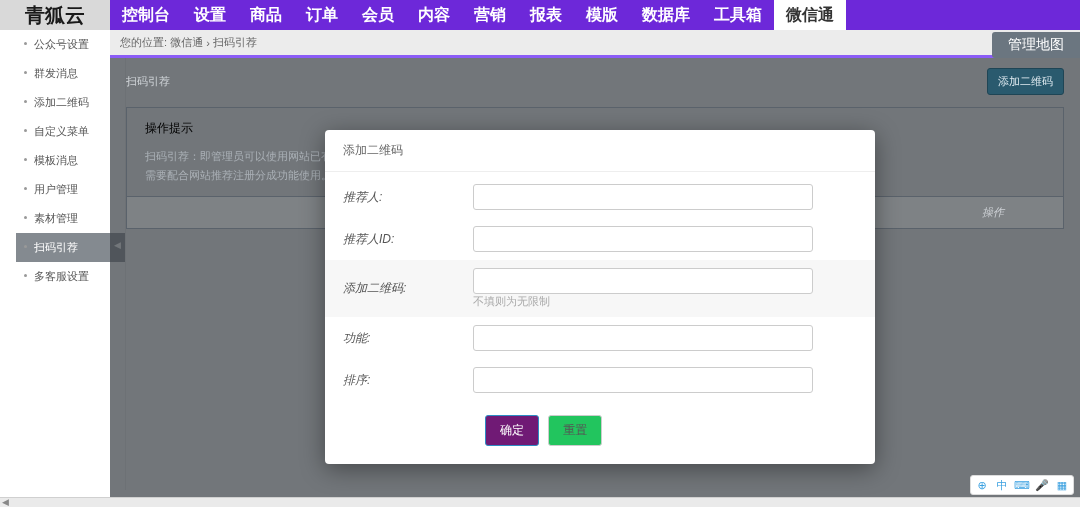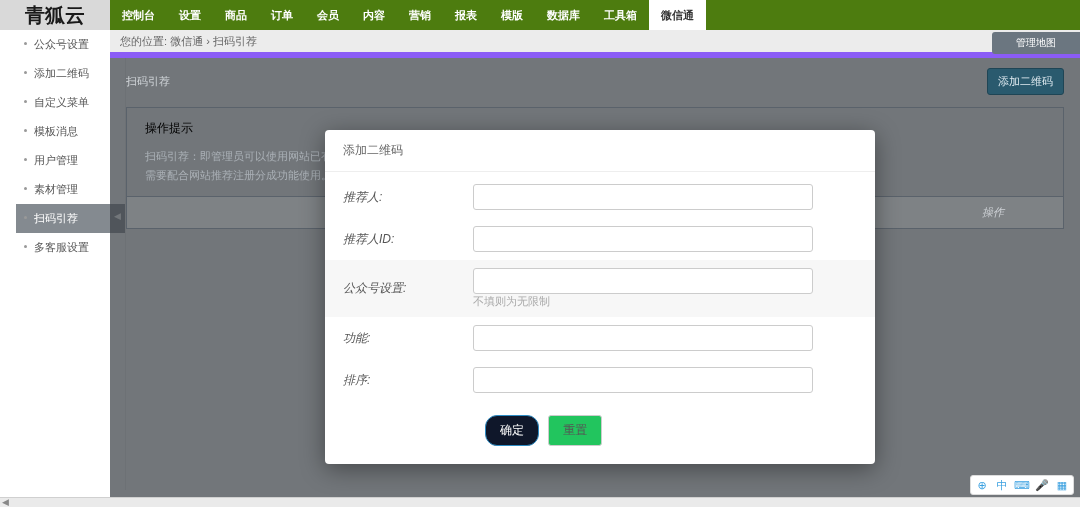--- a/index.html
+++ b/index.html
@@ -1,23 +1,23 @@
 <!DOCTYPE html>
 <html><head>
 <meta charset="utf-8">
 <style>
 * { box-sizing: border-box; margin: 0; padding: 0; }
 body { font-family: "Microsoft YaHei", Arial, sans-serif; font-size: 12px; background: #fff; width: 1080px; height: 507px; overflow: hidden; position: relative; }
-.topbar { height: 30px; background: #4d7c0f; display: flex; align-items: stretch; }
+.topbar { height: 30px; background: #6d28d9; display: flex; align-items: stretch; }
 .logo { width: 110px; background: #d9d9d9; color: #1a1a1a; font-size: 20px; font-family: "KaiTi","STKaiti",serif; display: flex; align-items: center; justify-content: center; font-weight: bold; }
 .nav { display: flex; }
-.nav-item { color: #fff; padding: 0 12px; display: flex; align-items: center; font-size: 11px; font-weight: bold; cursor: pointer; }
+.nav-item { color: #fff; padding: 0 12px; display: flex; align-items: center; font-size: 16px; font-weight: bold; cursor: pointer; }
 .nav-item.active { background: #fff; color: #333; }
-.breadcrumb-bar { height: 28px; background: #ececec; border-bottom: 6px solid #8b5cf6; margin-left: 110px; padding: 0 10px; display: flex; align-items: center; font-size: 11px; color: #666; position: relative; }
-.breadcrumb-bar .mgr-btn { position: absolute; right: 0; top: 2px; background: #6b7680; color: #fff; padding: 4px 24px; border-radius: 3px 0 0 3px; font-size: 10px; }
+.breadcrumb-bar { height: 28px; background: #ececec; border-bottom: 3px solid #8b5cf6; margin-left: 110px; padding: 0 10px; display: flex; align-items: center; font-size: 11px; color: #666; position: relative; }
+.breadcrumb-bar .mgr-btn { position: absolute; right: 0; top: 2px; background: #6b7680; color: #fff; padding: 4px 16px; border-radius: 3px 0 0 3px; font-size: 14px; }
 .sidebar { position: absolute; left: 16px; top: 30px; width: 110px; background: #fff; border-right: 1px solid #eee; height: 460px; }
 .sidebar-item { padding: 7px 8px 7px 18px; font-size: 11px; color: #555; cursor: pointer; position: relative; }
 .sidebar-item::before { content: ""; width: 3px; height: 3px; background: #999; border-radius: 50%; position: absolute; left: 8px; top: 12px; }
 .sidebar-item.active { background: #848a90; color: #fff; }
 .sidebar-item.active::after { content: "◀"; position: absolute; right: 4px; color: #fff; font-size: 9px; }
 .overlay { position: absolute; left: 110px; top: 58px; right: 0; bottom: 10px; background: rgba(60,65,70,0.72); }
 .content-bg { position: absolute; left: 0; top: 0; right: 0; padding: 8px 16px; }
 .panel-header { display: flex; justify-content: space-between; align-items: center; padding: 2px 0 8px; }
 .panel-title { color: #d0d4d8; font-size: 11px; }
 .add-btn { background: #2a5a6e; color: #dfeaf0; border: 1px solid #1f4555; padding: 5px 10px; border-radius: 3px; font-size: 11px; }
@@ -31,21 +31,21 @@
 .modal-header { padding: 12px 18px; border-bottom: 1px solid #eee; color: #666; font-size: 12px; }
 .modal-body { padding: 4px 0; }
 .form-row { display: flex; align-items: center; padding: 8px 18px; }
 .form-row.shaded { background: #f7f7f7; }
 .form-label { width: 130px; color: #555; font-size: 12px; font-style: italic; }
 .form-field { flex: 1; }
 .form-field input { width: 100%; max-width: 340px; height: 26px; border: 1px solid #ccc; border-radius: 3px; padding: 0 6px; font-size: 12px; }
 .form-help { color: #aaa; font-size: 11px; display:block; }
 .modal-footer { padding: 10px 0 18px 160px; }
 .btn { display: inline-block; padding: 6px 14px; border-radius: 3px; font-size: 12px; cursor: pointer; border: 1px solid transparent; }
-.btn-primary { background: #0f172a; color: #fff; border-color: #2d8cc4; border-radius: 12px; }
+.btn-primary { background: #701a75; color: #fff; border-color: #2d8cc4; }
 .btn-default { background: #22c55e; color: #555; border-color: #ccc; margin-left: 6px; }
 .bottom-scroll { position: absolute; left: 0; bottom: 0; right: 0; height: 10px; background: #eaeaea; border-top: 1px solid #d0d0d0; }
 .bottom-scroll::before { content:"◀"; position:absolute; left:2px; top:-1px; font-size:9px; color:#888; }
 .tray { position: absolute; right: 6px; bottom: 12px; display:flex; gap:6px; background:#fff; padding:2px 4px; border:1px solid #ddd; border-radius:3px; }
 .tray span { width:14px; height:14px; display:flex; align-items:center; justify-content:center; font-size:11px; }
 </style>
 </head>
 <body>
 
 <div class="topbar">
@@ -61,20 +61,21 @@
       <div class="nav-item">报表</div>
       <div class="nav-item">模版</div>
       <div class="nav-item">数据库</div>
       <div class="nav-item">工具箱</div>
       <div class="nav-item active">微信通</div>
     </div>
 </div>
 
 <div class="sidebar">
     <div class="sidebar-item">公众号设置</div>
+    <div class="sidebar-item">群发消息</div>
     <div class="sidebar-item">添加二维码</div>
     <div class="sidebar-item">自定义菜单</div>
     <div class="sidebar-item">模板消息</div>
     <div class="sidebar-item">用户管理</div>
     <div class="sidebar-item">素材管理</div>
     <div class="sidebar-item active">扫码引荐</div>
     <div class="sidebar-item">多客服设置</div>
   </div>
 
 <div class="breadcrumb-bar">
@@ -108,21 +109,21 @@
   <div class="modal-body">
     <div class="form-row">
       <div class="form-label">推荐人:</div>
       <div class="form-field"><input type="text" style=""></div>
     </div>
     <div class="form-row">
       <div class="form-label">推荐人ID:</div>
       <div class="form-field"><input type="text" style=""></div>
     </div>
     <div class="form-row shaded">
-      <div class="form-label">公众号设置:</div>
+      <div class="form-label">添加二维码:</div>
       <div class="form-field">
         <input type="text" style="">
         <span class="form-help">不填则为无限制</span>
       </div>
     </div>
     <div class="form-row">
       <div class="form-label">功能:</div>
       <div class="form-field"><input type="text" style=""></div>
     </div>
     <div class="form-row">

